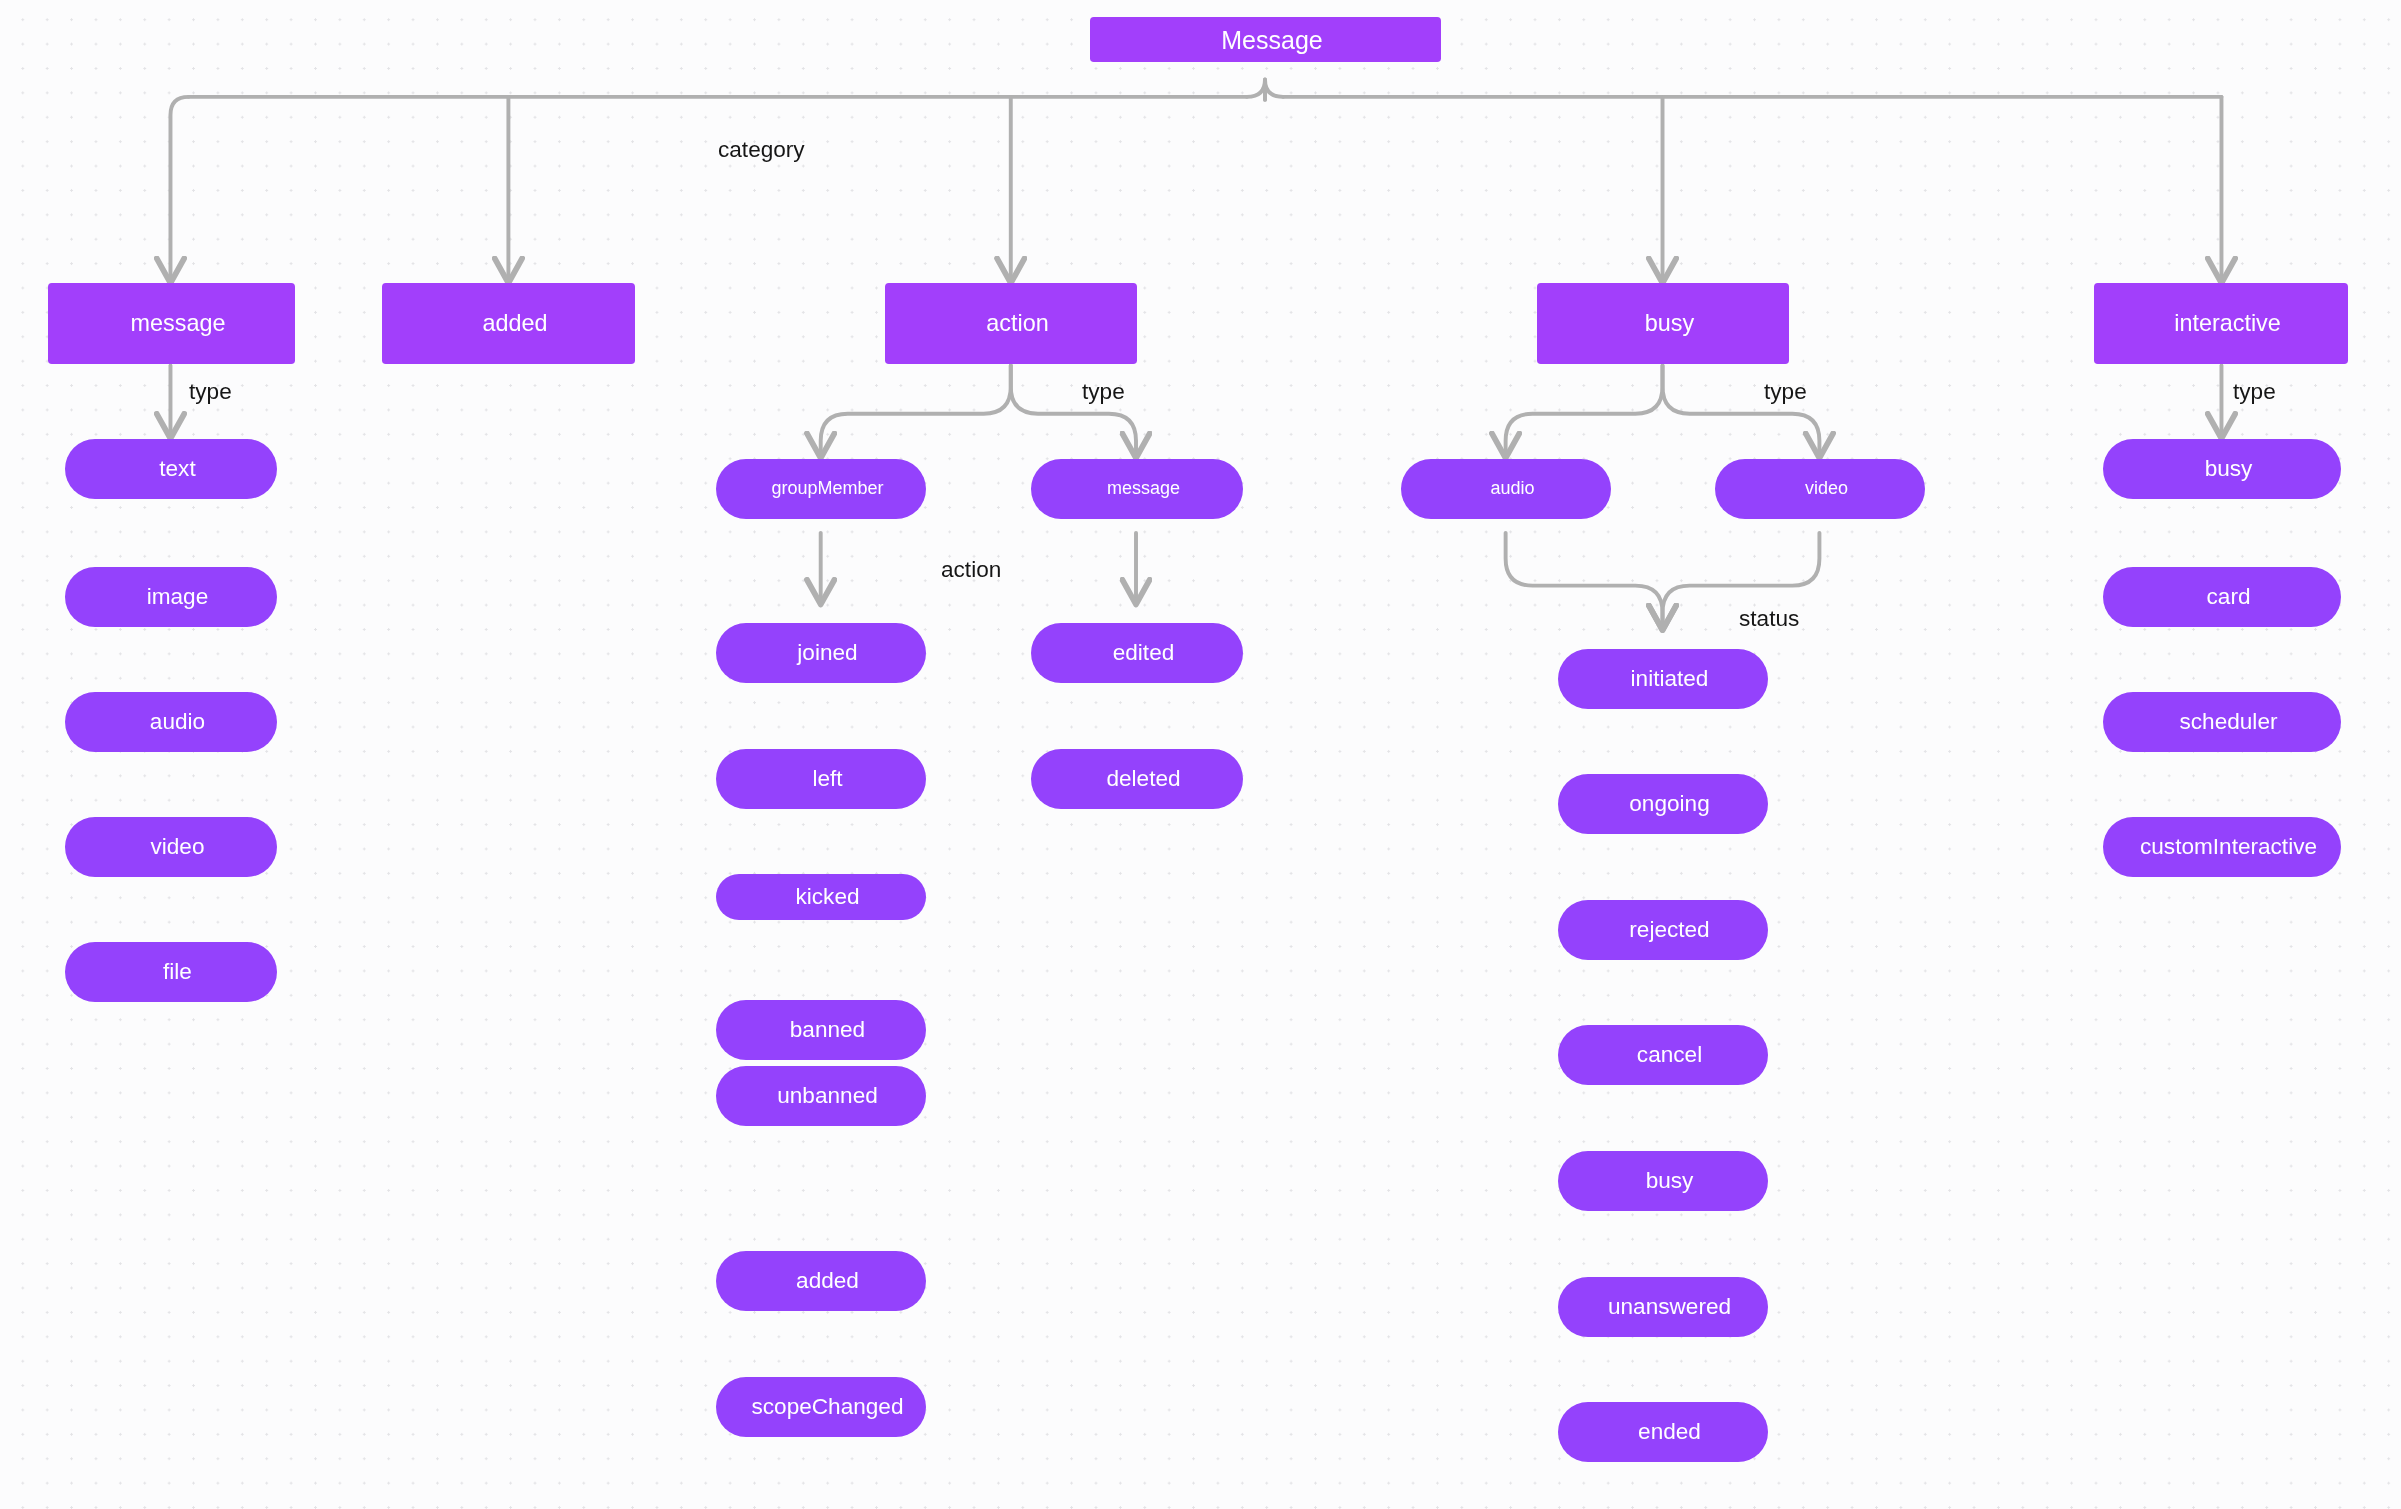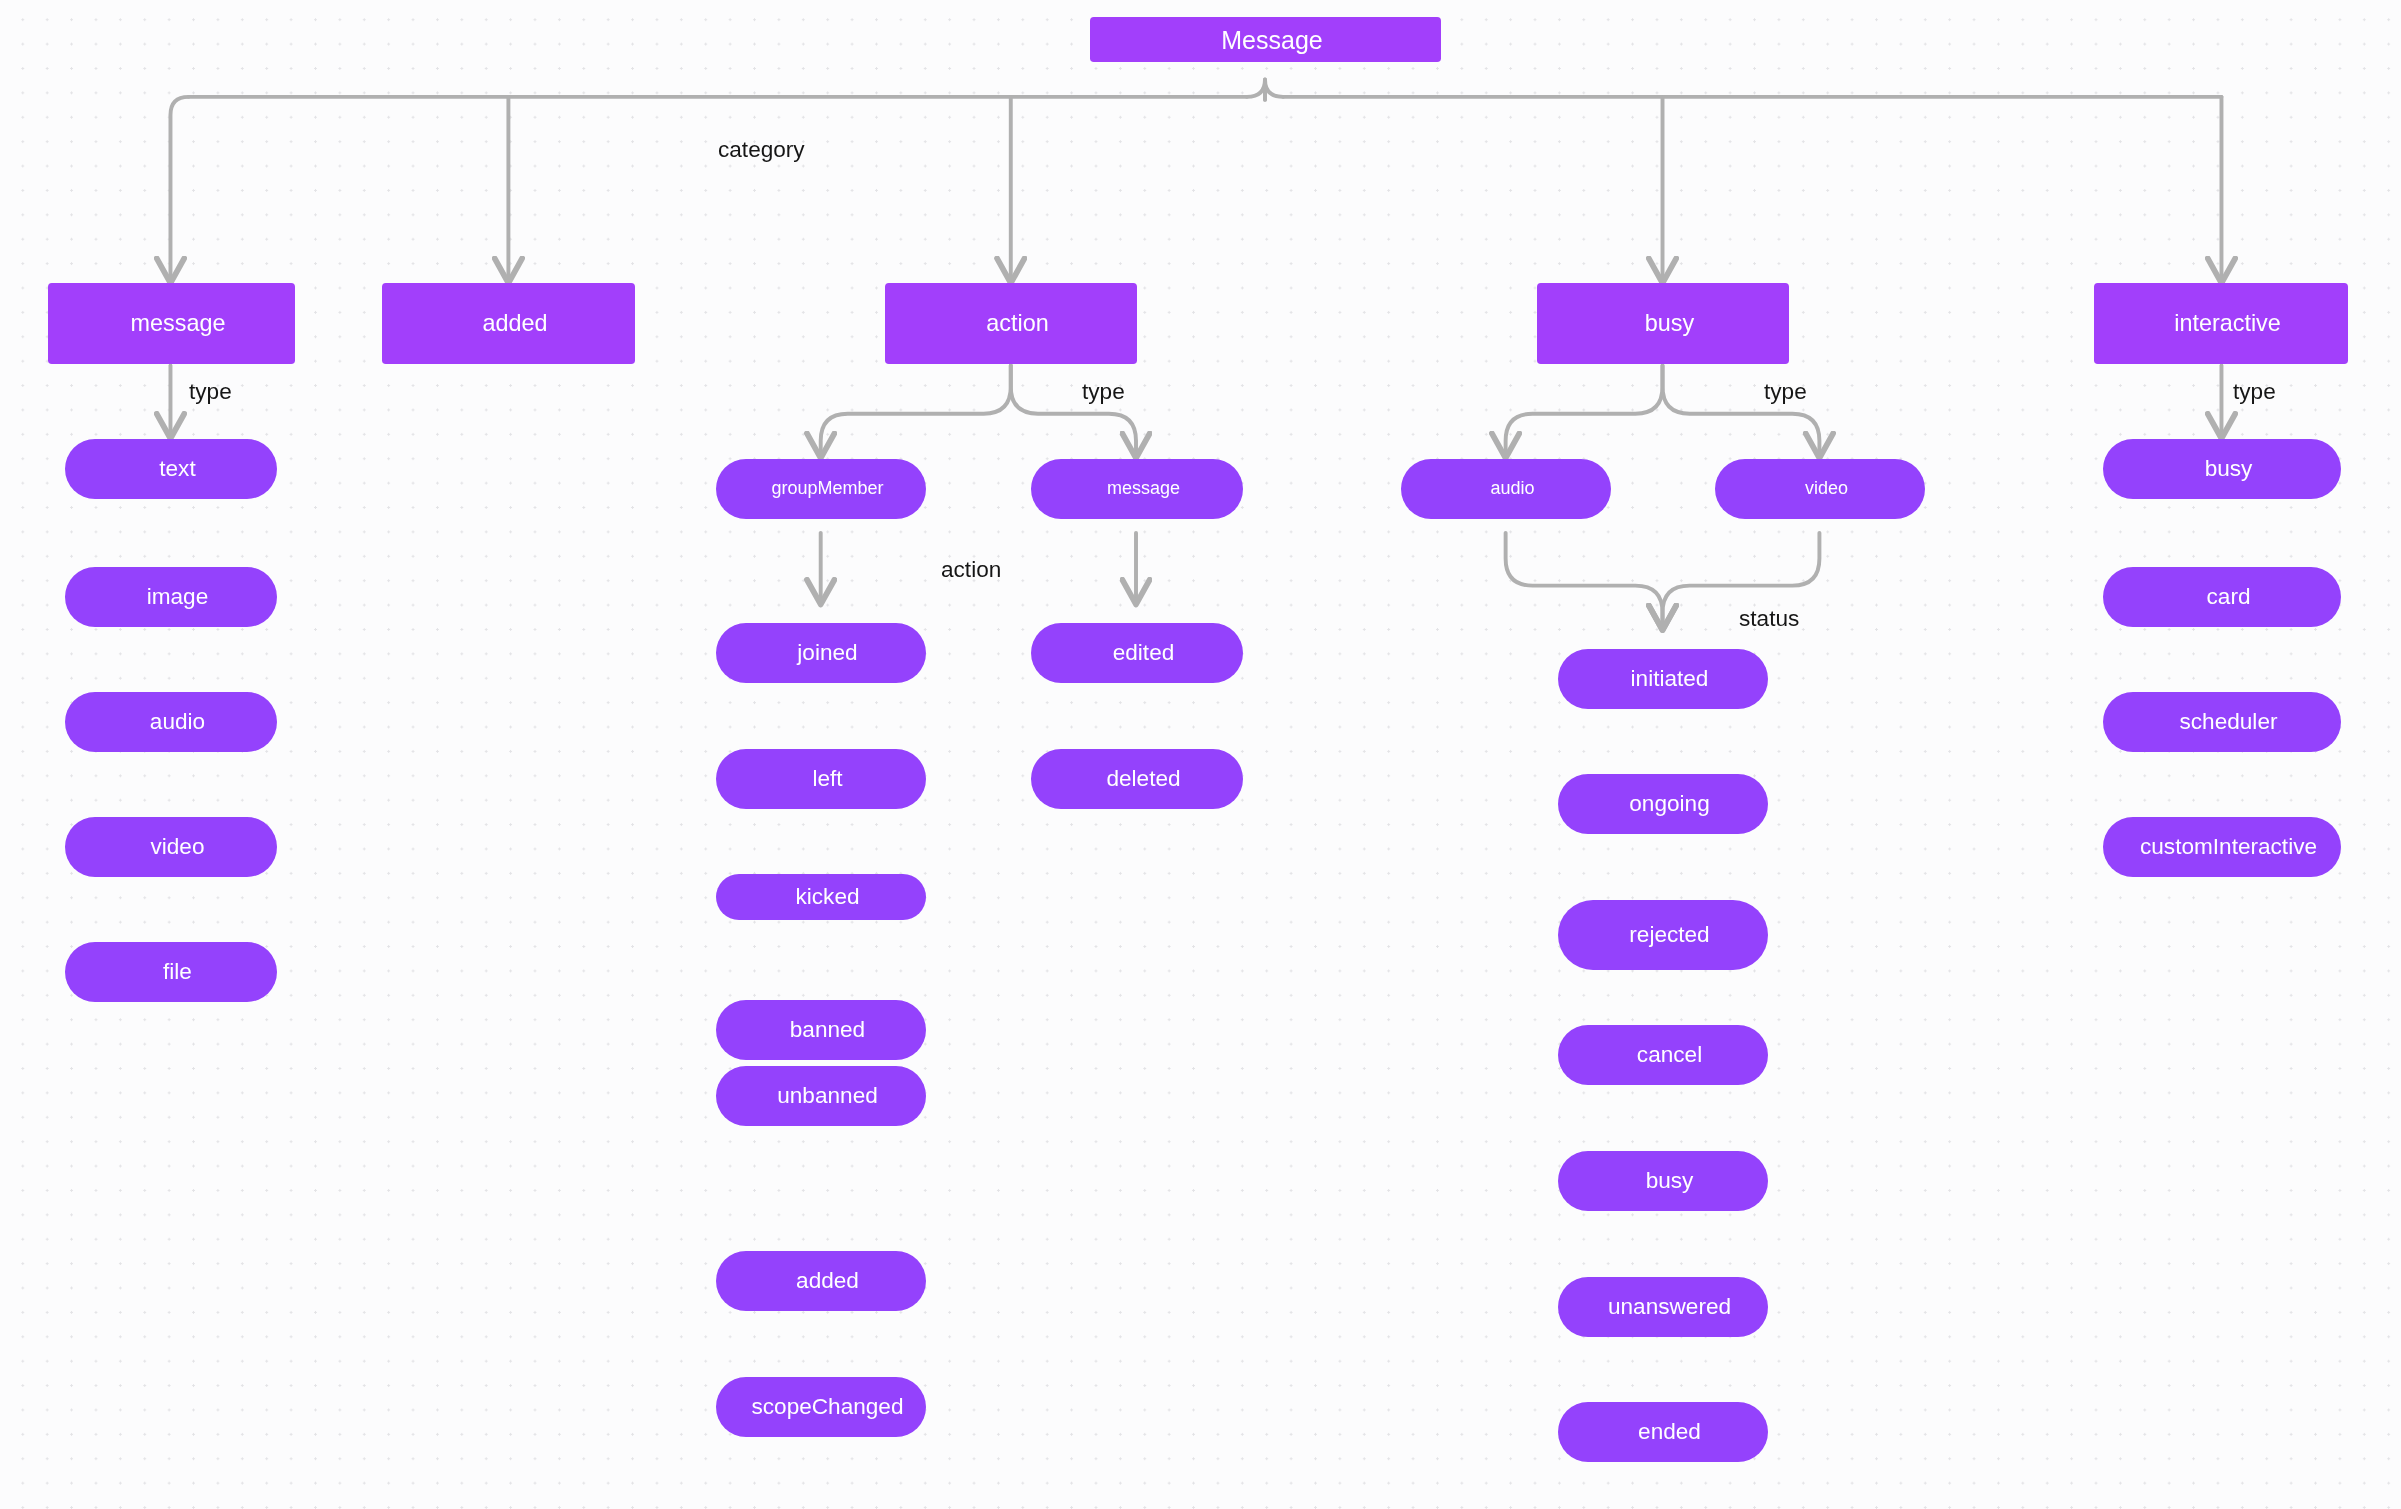--- a/index.html
+++ b/index.html
@@ -206,21 +206,21 @@
   <div class="node sub" style="left:1715px; top:459px; width:210px; height:60px;">
     <span>video</span>
   </div>
 
   <div class="node leaf" style="left:1558px; top:649px; width:210px; height:60px;">
     <span>initiated</span>
   </div>
   <div class="node leaf" style="left:1558px; top:774px; width:210px; height:60px;">
     <span>ongoing</span>
   </div>
-  <div class="node leaf" style="left:1558px; top:900px; width:210px; height:70px;">
+  <div class="node leaf" style="left:1558px; top:900px; width:210px; height:60px;">
     <span>rejected</span>
   </div>
   <div class="node leaf" style="left:1558px; top:1025px; width:210px; height:60px;">
     <span>cancel</span>
   </div>
   <div class="node leaf" style="left:1558px; top:1151px; width:210px; height:60px;">
     <span>busy</span>
   </div>
   <div class="node leaf" style="left:1558px; top:1277px; width:210px; height:60px;">
     <span>unanswered</span>

